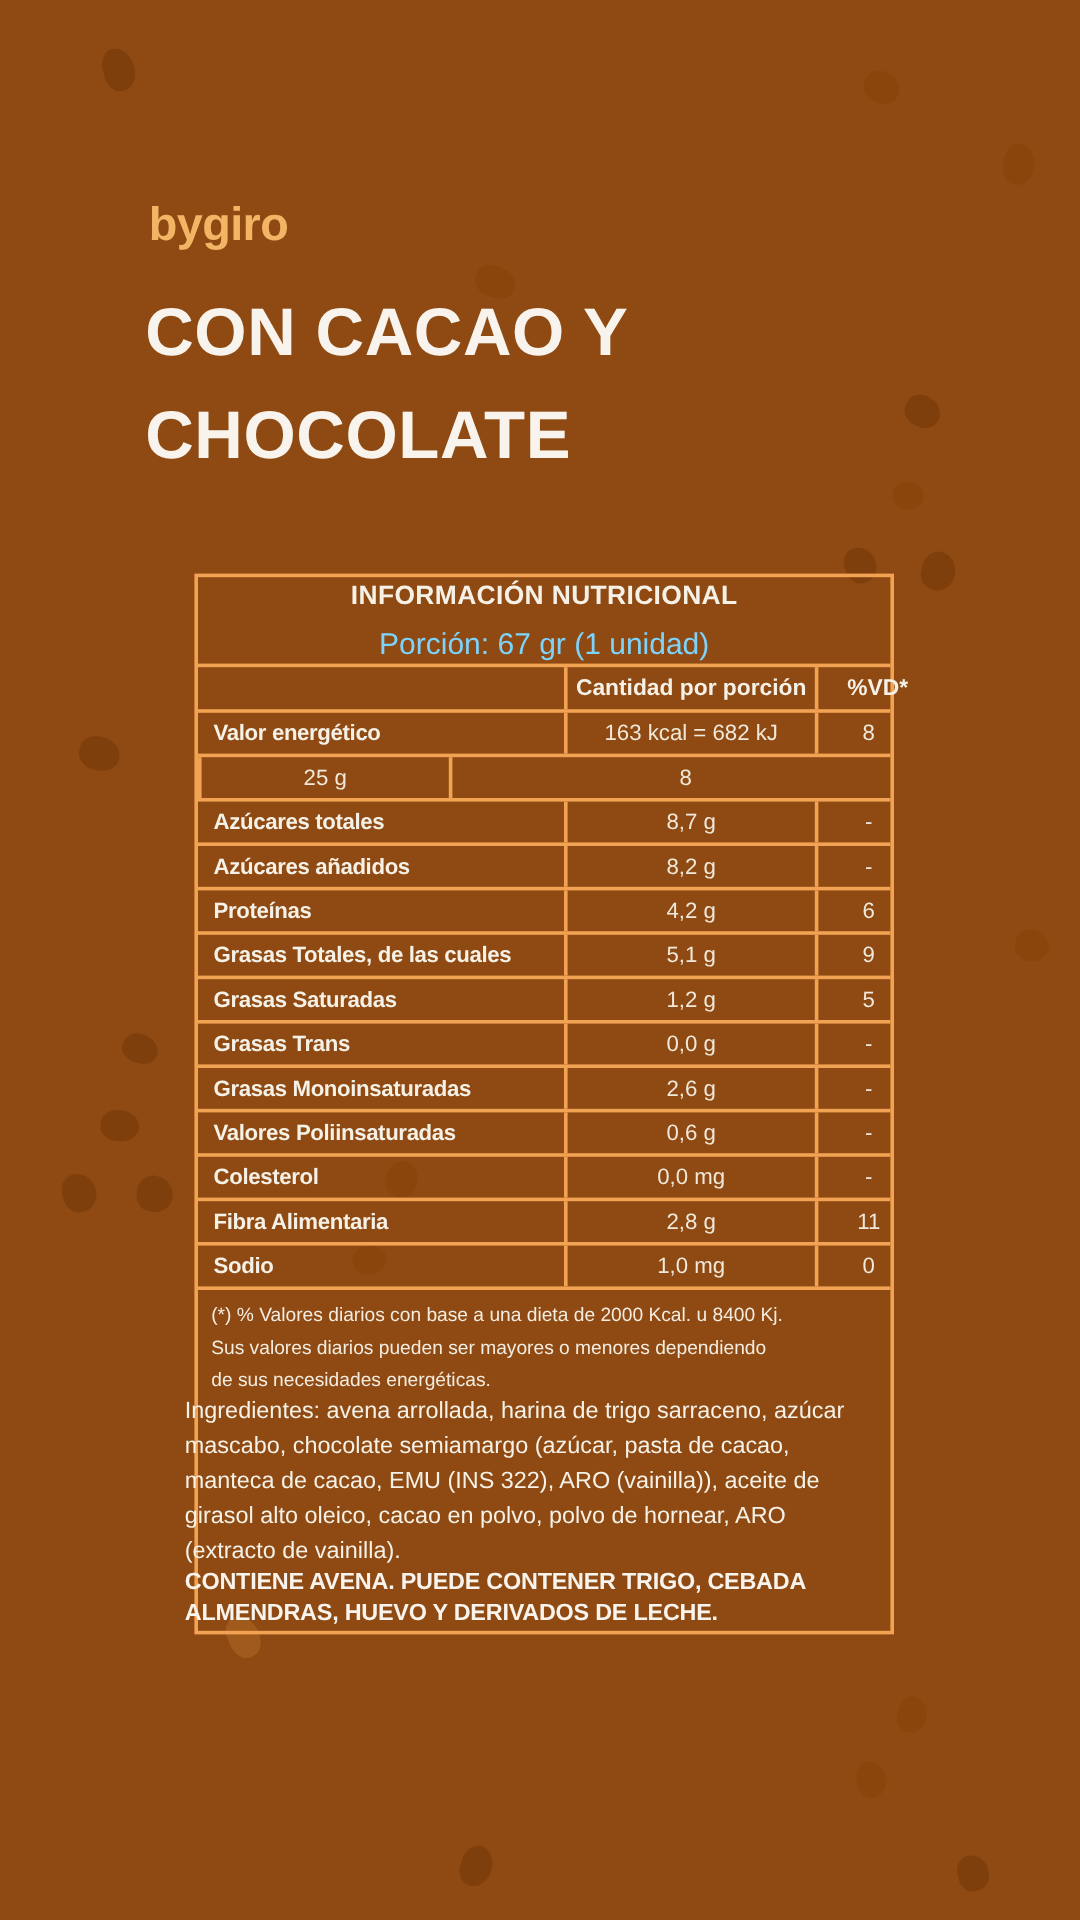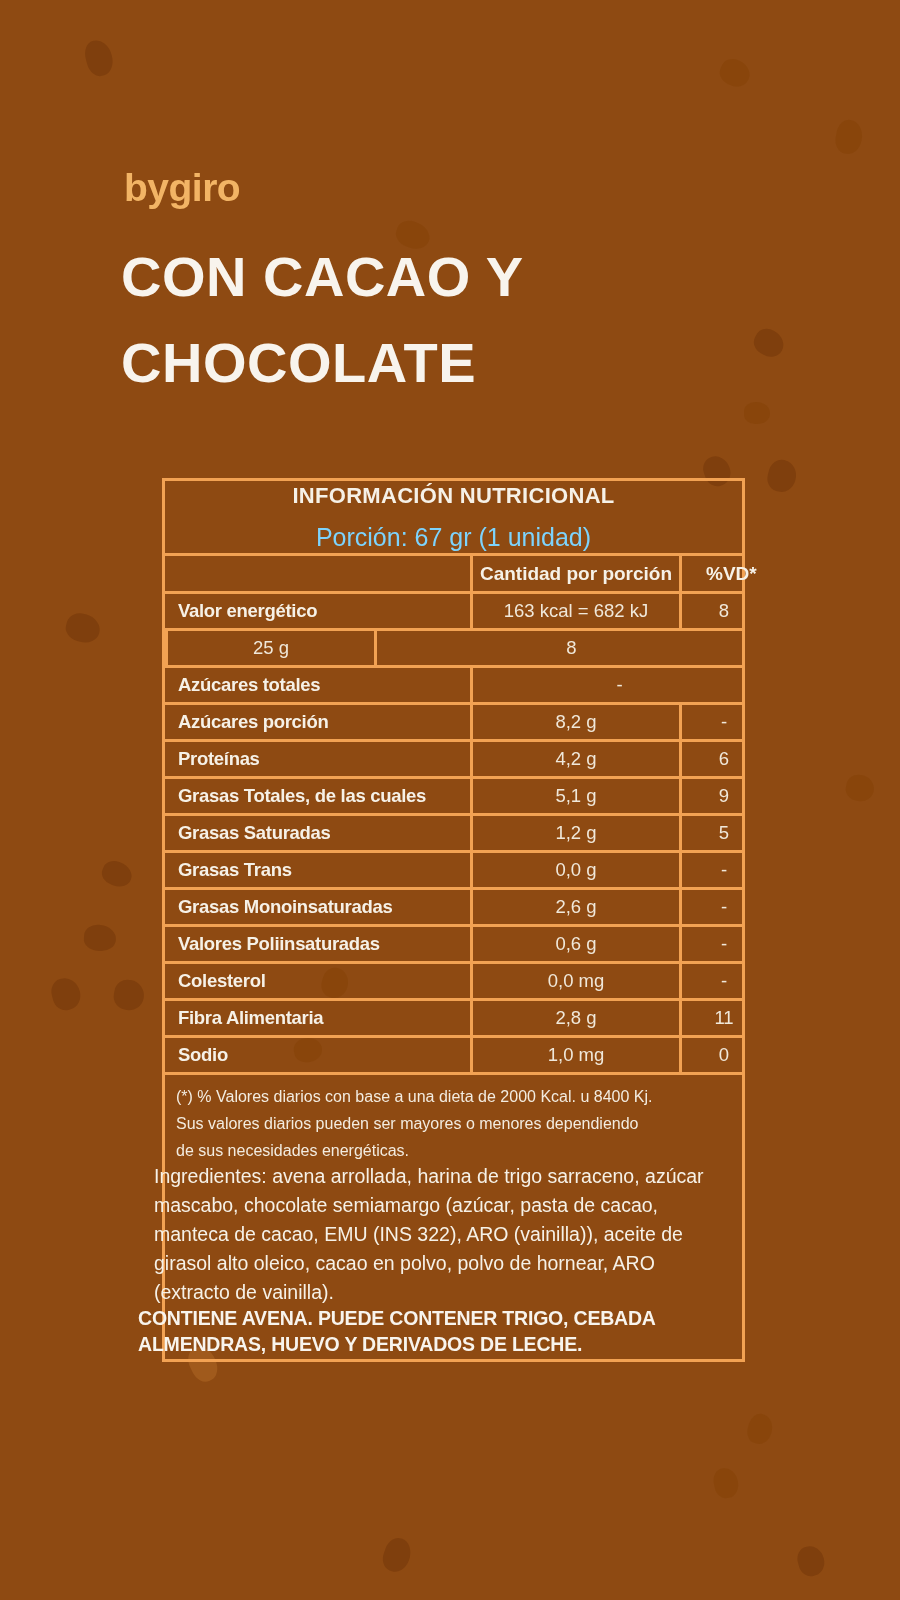--- a/index.html
+++ b/index.html
@@ -56,21 +56,21 @@
     flex:1 1 auto;border-top:3px solid #F2A253;
     padding:8px 10px 0 11px;font-size:16px;line-height:27px;
     color:#F3ECE0;white-space:pre;
   }
 
   .ingredients{
     position:absolute;left:154px;top:1162px;
     font-size:19.5px;line-height:29px;color:#F6F1E7;white-space:pre;
   }
   .allergens{
-    position:absolute;left:138px;top:1305px;
+    position:absolute;left:154px;top:1305px;
     font-size:19.5px;line-height:26px;font-weight:bold;
     letter-spacing:-0.2px;color:#F8F4ED;white-space:pre;
   }
 </style>
 </head>
 <body>
 
 <div class="layer-seeds">
   <div class="seed dark" style="left:86px;  top:40px;   width:26px;height:36px;transform:rotate(-15deg);"></div>
   <div class="seed faint" style="left:720px; top:60px;   width:30px;height:26px;transform:rotate(25deg);"></div>
@@ -118,24 +118,25 @@
       <div class="cell lab">Valor energético</div>
       <div class="cell amt">163 kcal = 682 kJ</div>
       <div class="cell dvv">8</div>
     </div>
     <div class="t-row">
       <div class="cell amt">25 g</div>
       <div class="cell dvv">8</div>
     </div>
     <div class="t-row">
       <div class="cell lab">Azúcares totales</div>
+      <div class="cell amt">8,7 g</div>
       <div class="cell dvv">-</div>
     </div>
     <div class="t-row">
-      <div class="cell lab">Azúcares porción</div>
+      <div class="cell lab">Azúcares añadidos</div>
       <div class="cell amt">8,2 g</div>
       <div class="cell dvv">-</div>
     </div>
     <div class="t-row">
       <div class="cell lab">Proteínas</div>
       <div class="cell amt">4,2 g</div>
       <div class="cell dvv">6</div>
     </div>
     <div class="t-row">
       <div class="cell lab">Grasas Totales, de las cuales</div>

